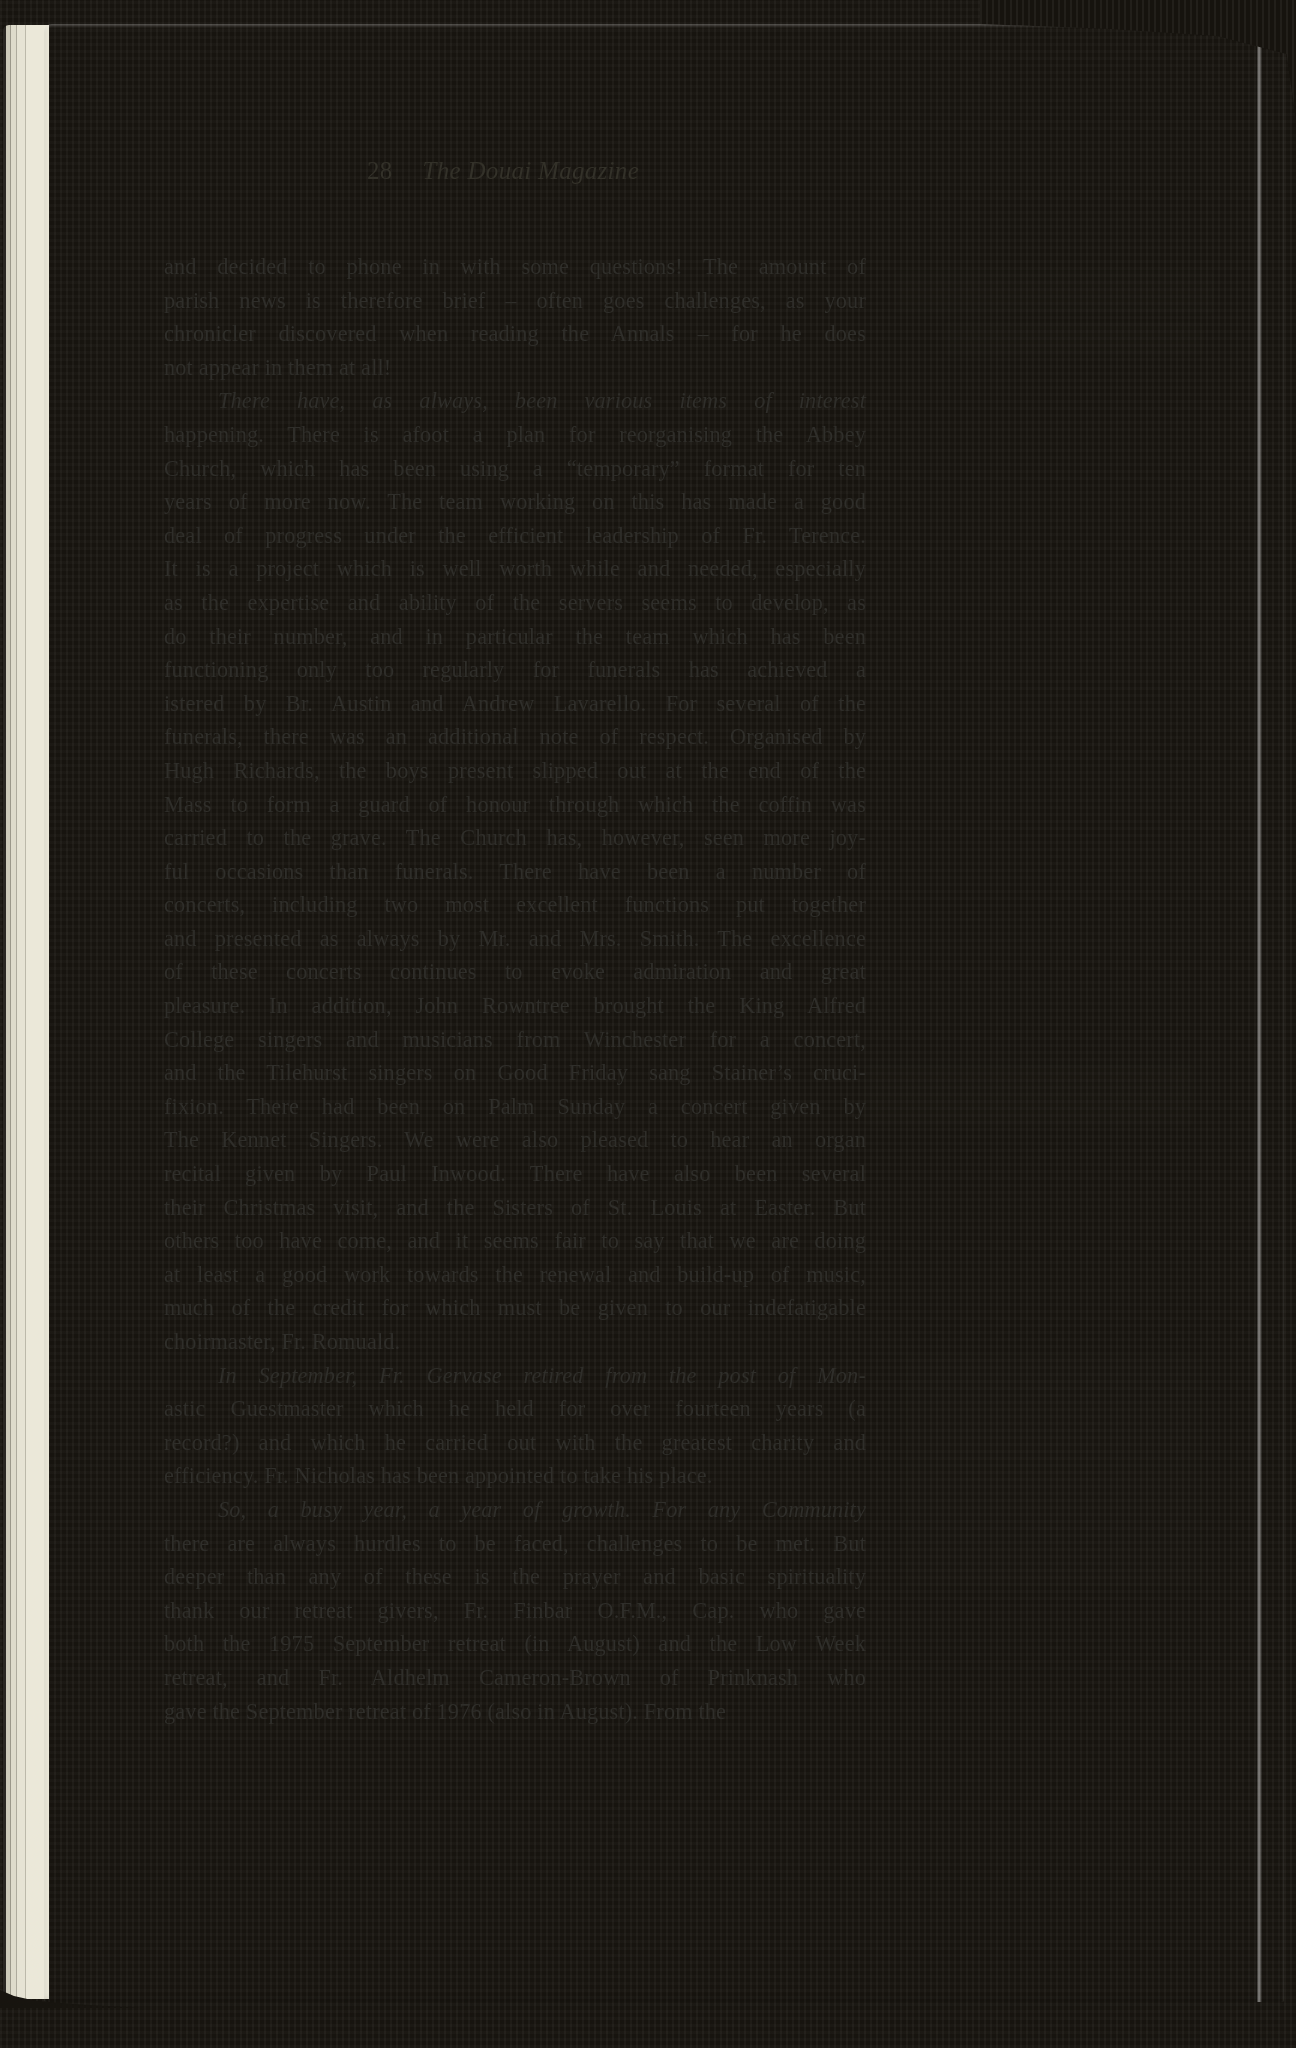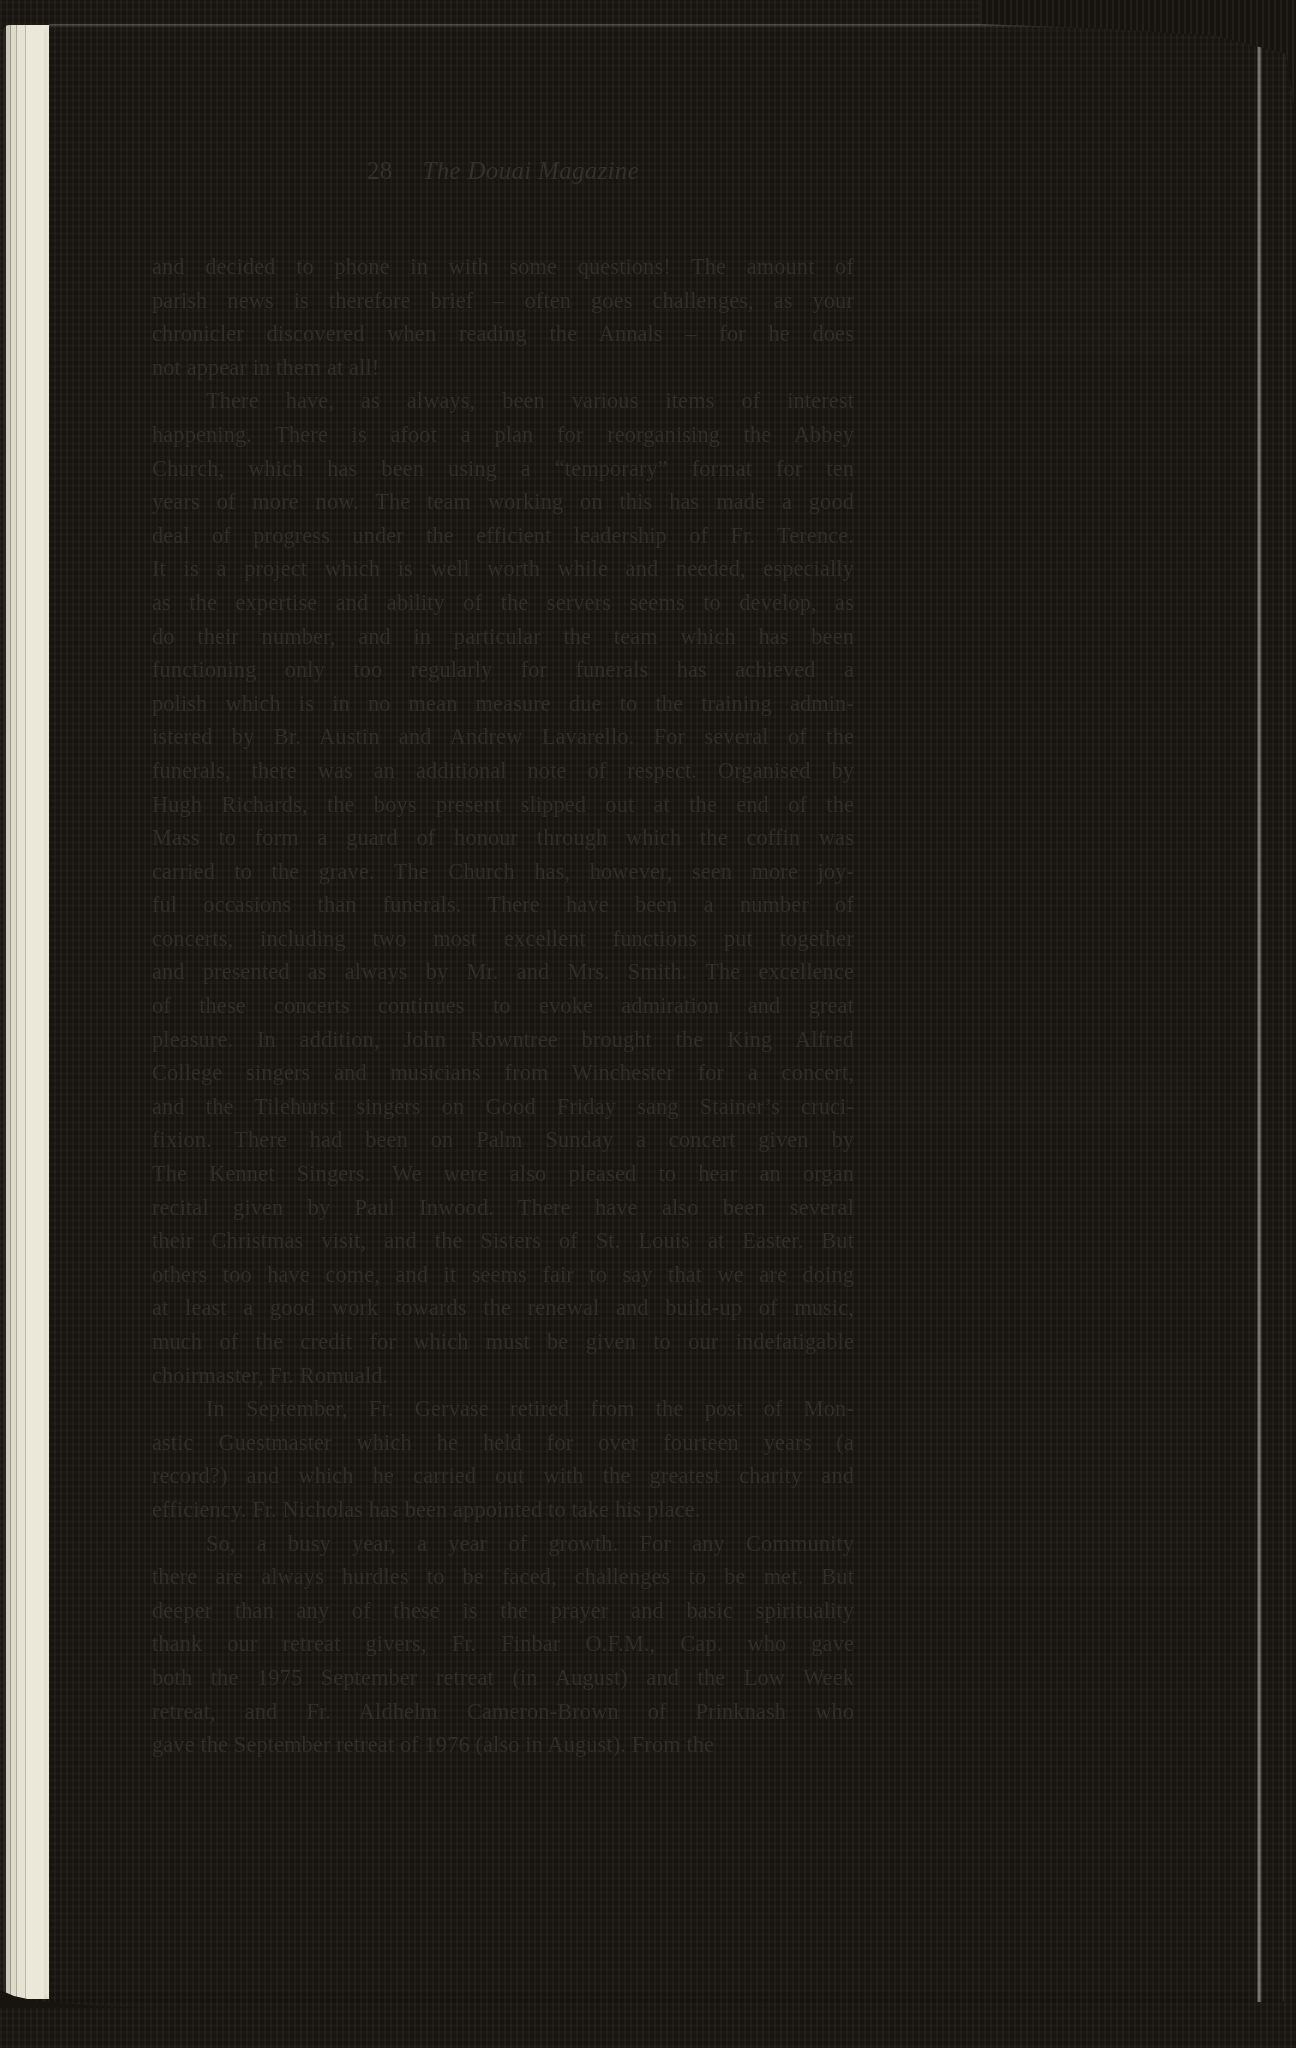--- a/index.html
+++ b/index.html
@@ -75,30 +75,30 @@
   }
   .running-head{
     position:absolute;left:0;top:132px;width:702px;
     font-size:25px;line-height:30px;letter-spacing:.3px;
     color:#333129;
     text-align:center;
   }
   .running-head .pageno{font-style:normal;margin-right:30px;}
   .running-head .title{font-style:italic;}
   .text-block{
-    position:absolute;left:0;top:226px;width:702px;
+    position:absolute;left:12px;top:226px;width:702px;
     font-size:22.3px;line-height:33.6px;letter-spacing:.15px;
   }
   .para{margin:0;}
   .line{
     text-align:justify;text-align-last:justify;
     white-space:normal;
   }
   .line.last{text-align-last:left;}
-  .line.first-indent{text-indent:54px;}
+  .line.first-indent{text-indent:54px;font-style:italic;}
 </style>
 </head>
 <body>
 
 <div class="stage">
   <div class="page-stack"></div>
 
   <div class="page">
     <div class="ghost g1"></div>
     <div class="ghost g2"></div>
@@ -120,21 +120,20 @@
           <div class="para">
             <div class="line first-indent">There have, as always, been various items of interest</div>
             <div class="line">happening. There is afoot a plan for reorganising the Abbey</div>
             <div class="line">Church, which has been using a “temporary” format for ten</div>
             <div class="line">years of more now. The team working on this has made a good</div>
             <div class="line">deal of progress under the efficient leadership of Fr. Terence.</div>
             <div class="line">It is a project which is well worth while and needed, especially</div>
             <div class="line">as the expertise and ability of the servers seems to develop, as</div>
             <div class="line">do their number, and in particular the team which has been</div>
             <div class="line">functioning only too regularly for funerals has achieved a</div>
-            <div class="line">polish which is in no mean measure due to the training admin-</div>
             <div class="line">istered by Br. Austin and Andrew Lavarello. For several of the</div>
             <div class="line">funerals, there was an additional note of respect. Organised by</div>
             <div class="line">Hugh Richards, the boys present slipped out at the end of the</div>
             <div class="line">Mass to form a guard of honour through which the coffin was</div>
             <div class="line">carried to the grave. The Church has, however, seen more joy-</div>
             <div class="line">ful occasions than funerals. There have been a number of</div>
             <div class="line">concerts, including two most excellent functions put together</div>
             <div class="line">and presented as always by Mr. and Mrs. Smith. The excellence</div>
             <div class="line">of these concerts continues to evoke admiration and great</div>
             <div class="line">pleasure. In addition, John Rowntree brought the King Alfred</div>

